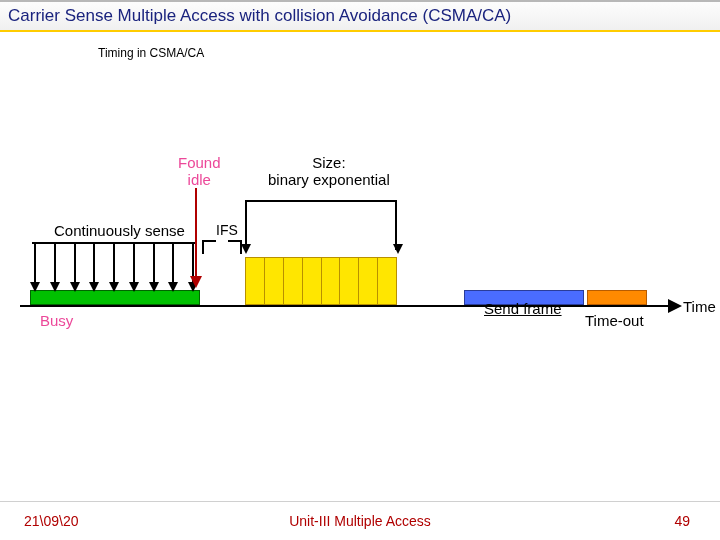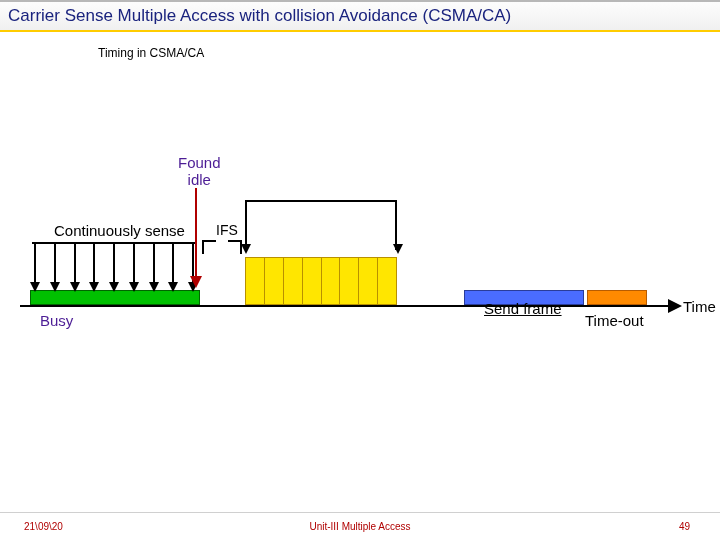--- a/index.html
+++ b/index.html
@@ -51,21 +51,21 @@
   .axis-arrow {
     position: absolute;
     top: 149px;
     left: 648px;
     width: 0; height: 0;
     border-left: 14px solid #000;
     border-top: 7px solid transparent;
     border-bottom: 7px solid transparent;
   }
   .lbl { position: absolute; font-size: 15px; color: #000; }
-  .lbl-red { color: #4c1d95; }
+  .lbl-red { color: #ec4899; }
 
   
   .busy-bar {
     position: absolute;
     top: 140px; left: 10px;
     width: 170px; height: 15px;
     background: #00c000;
     border: 1px solid #006600;
   }
   
@@ -184,25 +184,25 @@
     border-top: 10px solid #000;
     border-left: 5px solid transparent;
     border-right: 5px solid transparent;
   }
   .size-arrow-l { left: 221px; }
   .size-arrow-r { left: 373px; }
 
   .footer {
     position: absolute;
     bottom: 0; left: 0;
-    width: 100%; height: 28px;
+    width: 100%; height: 39px;
     border-top: 1px solid #d0d0d0;
     display: flex;
     align-items: center;
-    font-size: 10px;
+    font-size: 14px;
   }
   .footer .date { position: absolute; left: 24px; color: #b00000; }
   .footer .mid { position: absolute; left: 50%; transform: translateX(-50%); color: #b00000; }
   .footer .pg { position: absolute; right: 30px; color: #b00000; margin-left: 8px; }
 </style>
 </head>
 <body>
 
 <div class="title-bar">Carrier Sense Multiple Access with collision Avoidance  (CSMA/CA)</div>
 <div class="subtitle">Timing in CSMA/CA</div>
@@ -232,20 +232,22 @@
   <div class="found-idle"></div>
   <div class="lbl lbl-red" style="top:4px; left:158px; white-space:pre; text-align:center;">Found
 idle</div>
 
   <div class="ifs-bracket"></div>
   <div class="lbl" style="top:72px; left:196px; font-size:14px;">IFS</div>
 
   <div class="size-brk"></div>
   <div class="size-arrow-l"></div>
   <div class="size-arrow-r"></div>
+  <div class="lbl" style="top:4px; left:248px; white-space:pre; text-align:center;">Size:
+binary exponential</div>
 
   <div class="contention">
     <div class="slot"></div>
     <div class="slot"></div>
     <div class="slot"></div>
     <div class="slot"></div>
     <div class="slot"></div>
     <div class="slot"></div>
     <div class="slot"></div>
     <div class="slot"></div>

